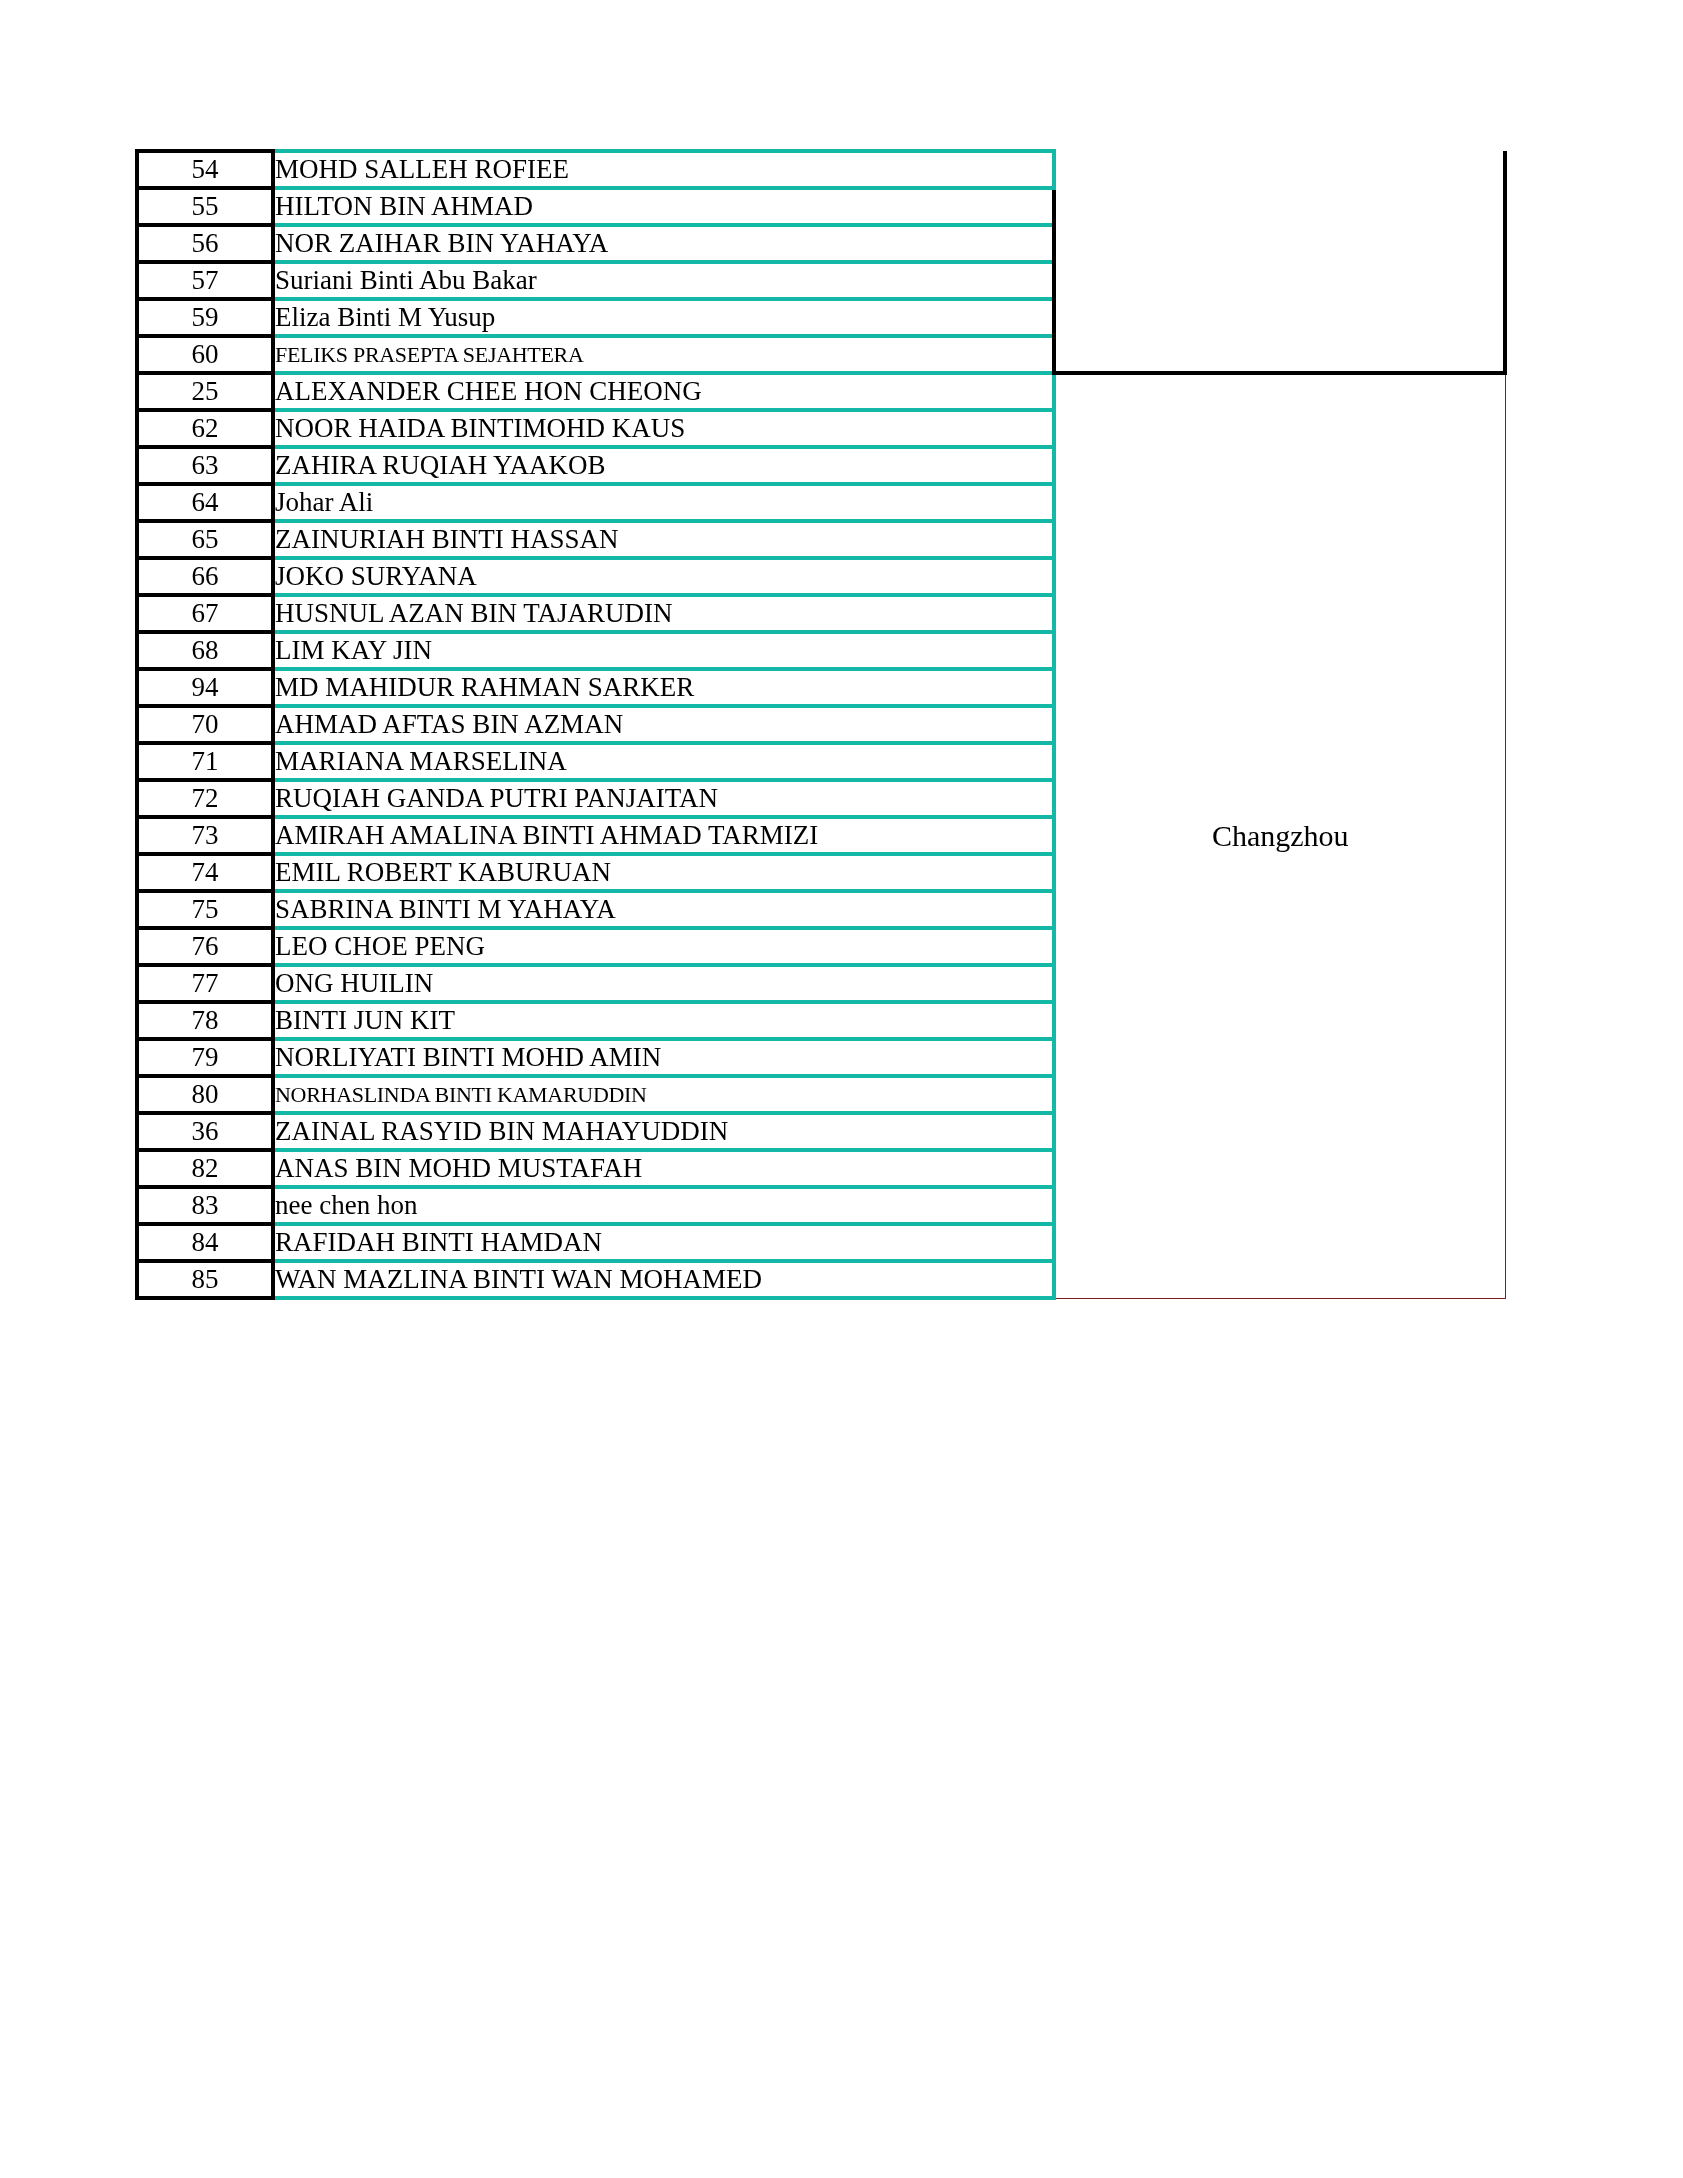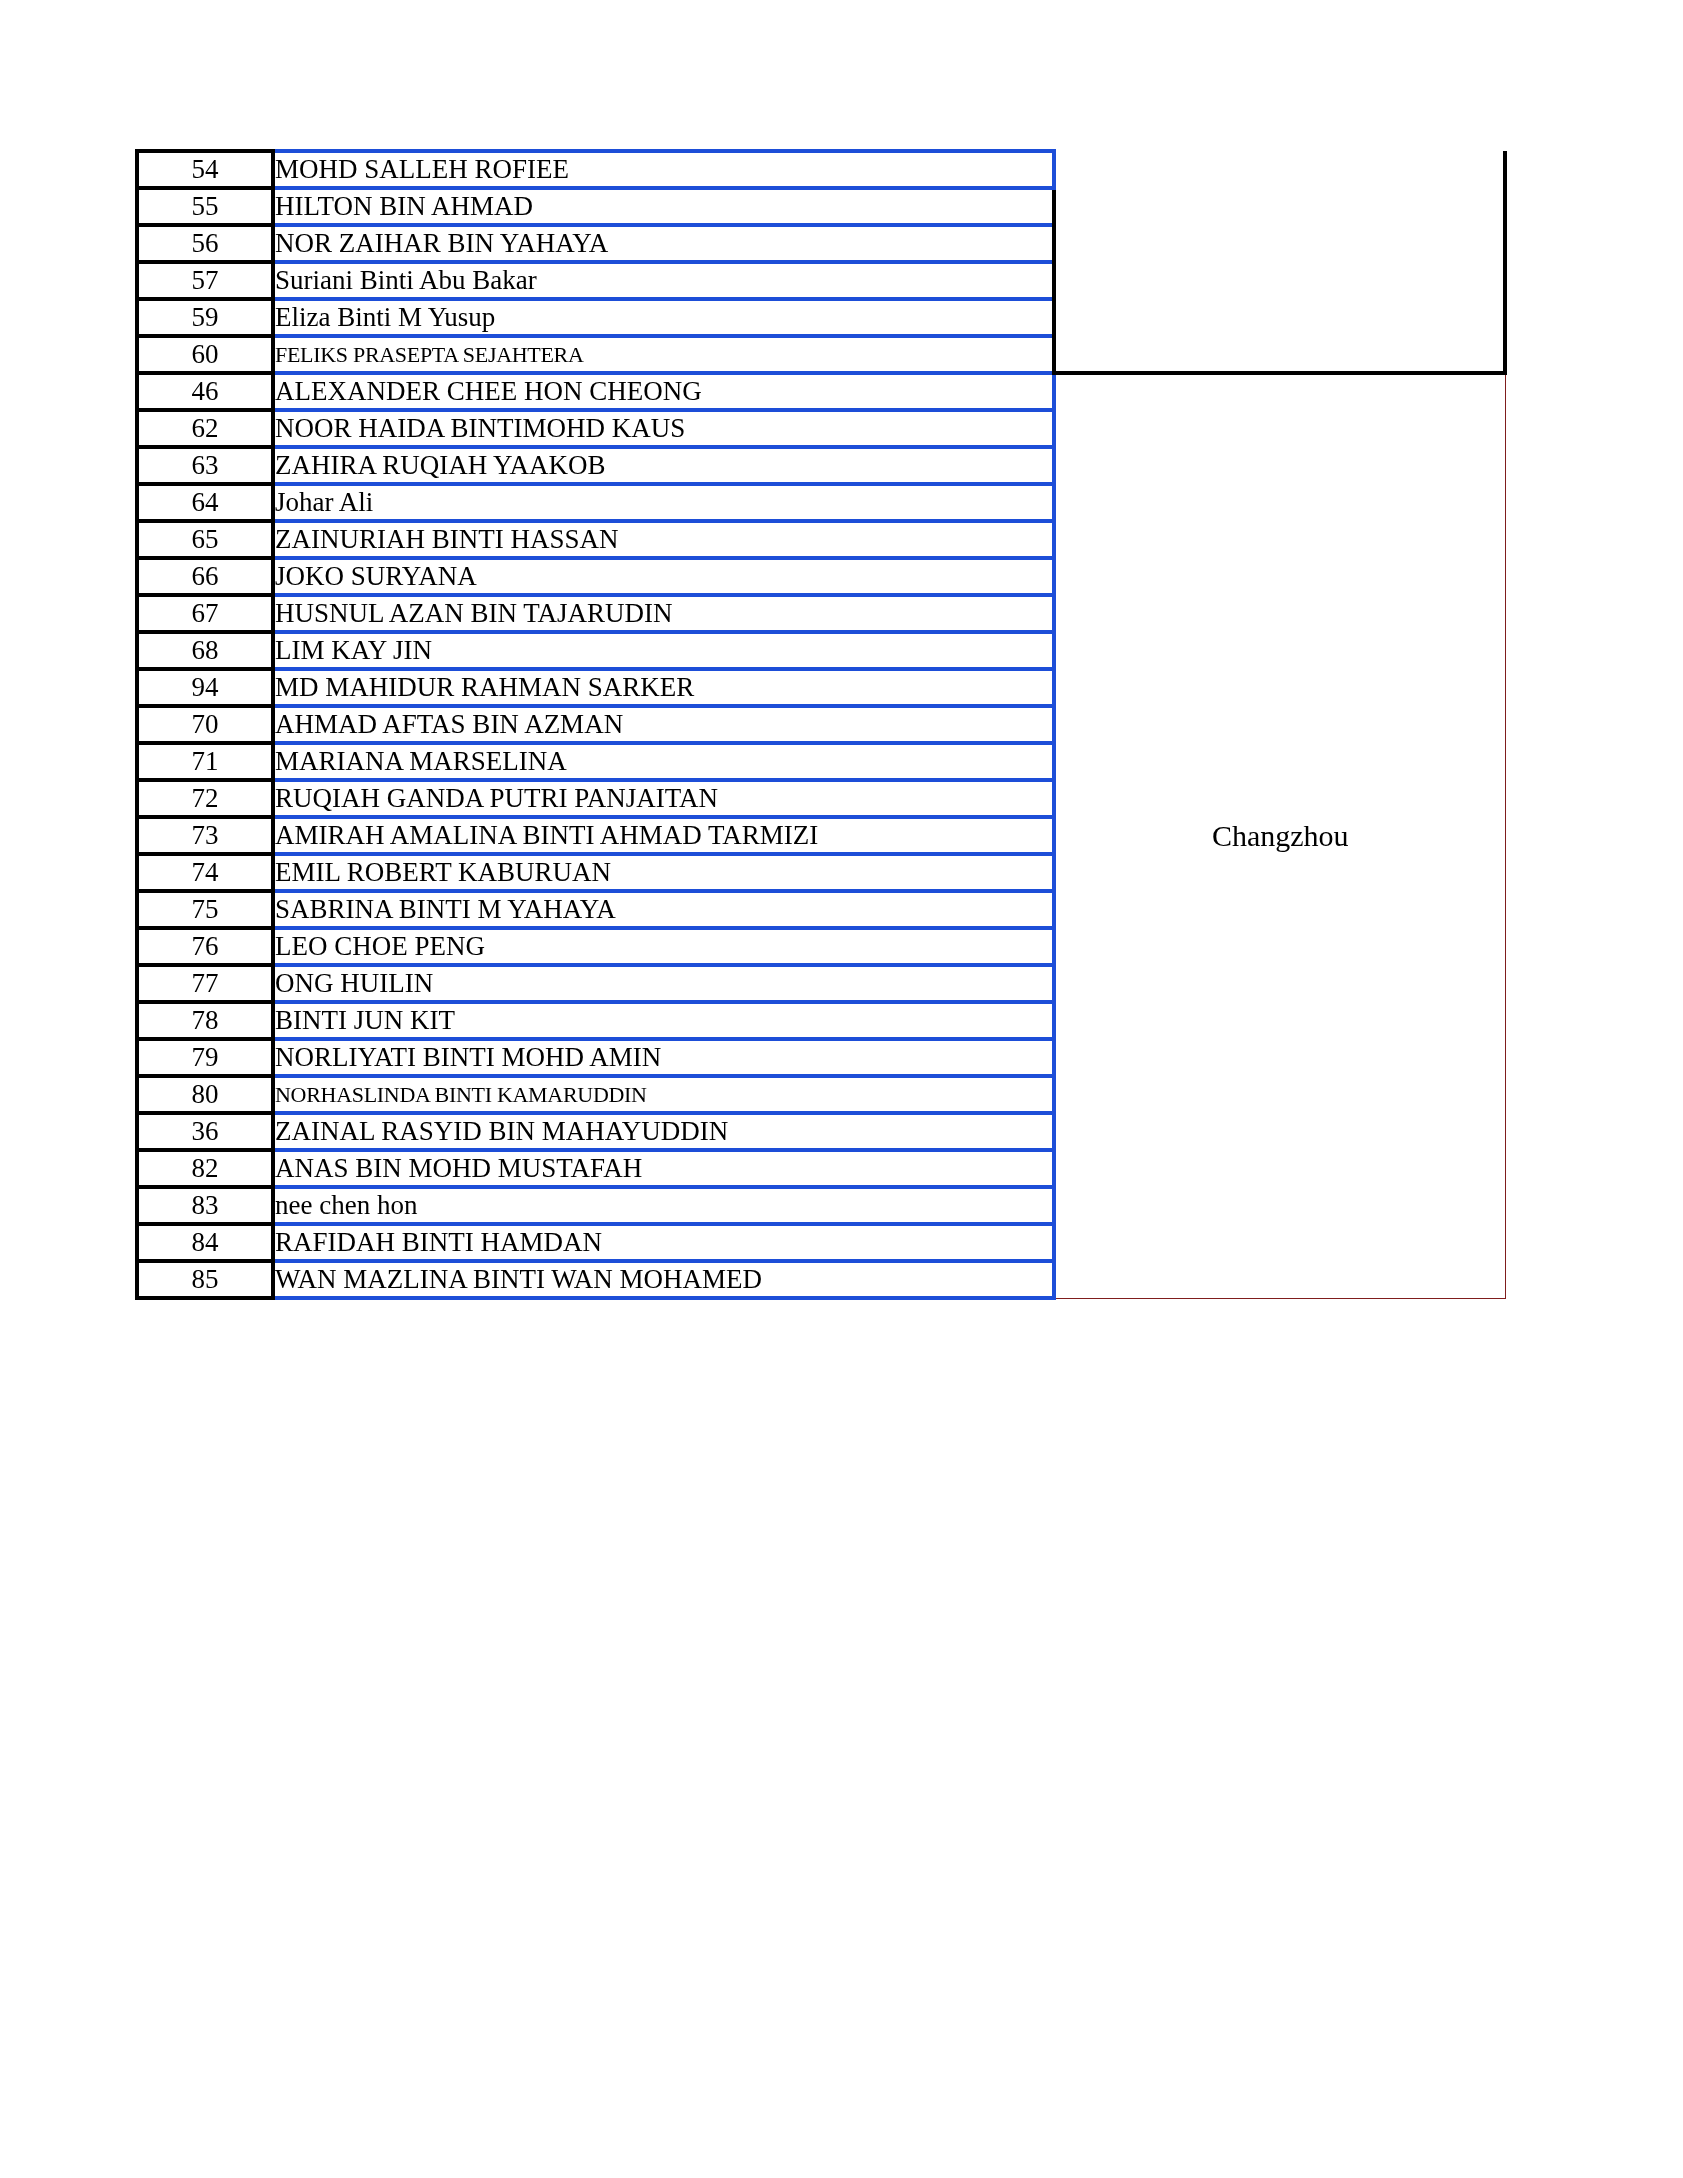--- a/index.html
+++ b/index.html
@@ -37,21 +37,21 @@
     overflow: hidden;
     white-space: nowrap;
     vertical-align: middle;
   }
   td.c-no {
     border: 4px solid #000000;
     text-align: center;
     font-size: 27px;
   }
   td.c-name {
-    border: 4px solid #1d4ed8;
+    border: 4px solid #14b8a6;
     text-align: left;
     padding-left: 5px;
     font-size: 27px;
   }
   tr.small td.c-name {
     font-size: 22px;
     letter-spacing: -0.3px;
   }
   
   td.c-loc-empty {
@@ -98,21 +98,21 @@
   </tr>
         <tr>
     <td class="c-no">59</td>
     <td class="c-name">Eliza Binti M Yusup</td>
   </tr>
         <tr class="small">
     <td class="c-no">60</td>
     <td class="c-name">FELIKS PRASEPTA SEJAHTERA</td>
   </tr>
         <tr>
-    <td class="c-no">46</td>
+    <td class="c-no">25</td>
     <td class="c-name">ALEXANDER CHEE HON CHEONG</td>
   <td class="c-loc-main" rowspan="25"><span>Changzhou</span></td>
         </tr>
         <tr>
     <td class="c-no">62</td>
     <td class="c-name">NOOR HAIDA BINTIMOHD KAUS</td>
   </tr>
         <tr>
     <td class="c-no">63</td>
     <td class="c-name">ZAHIRA RUQIAH YAAKOB</td>

